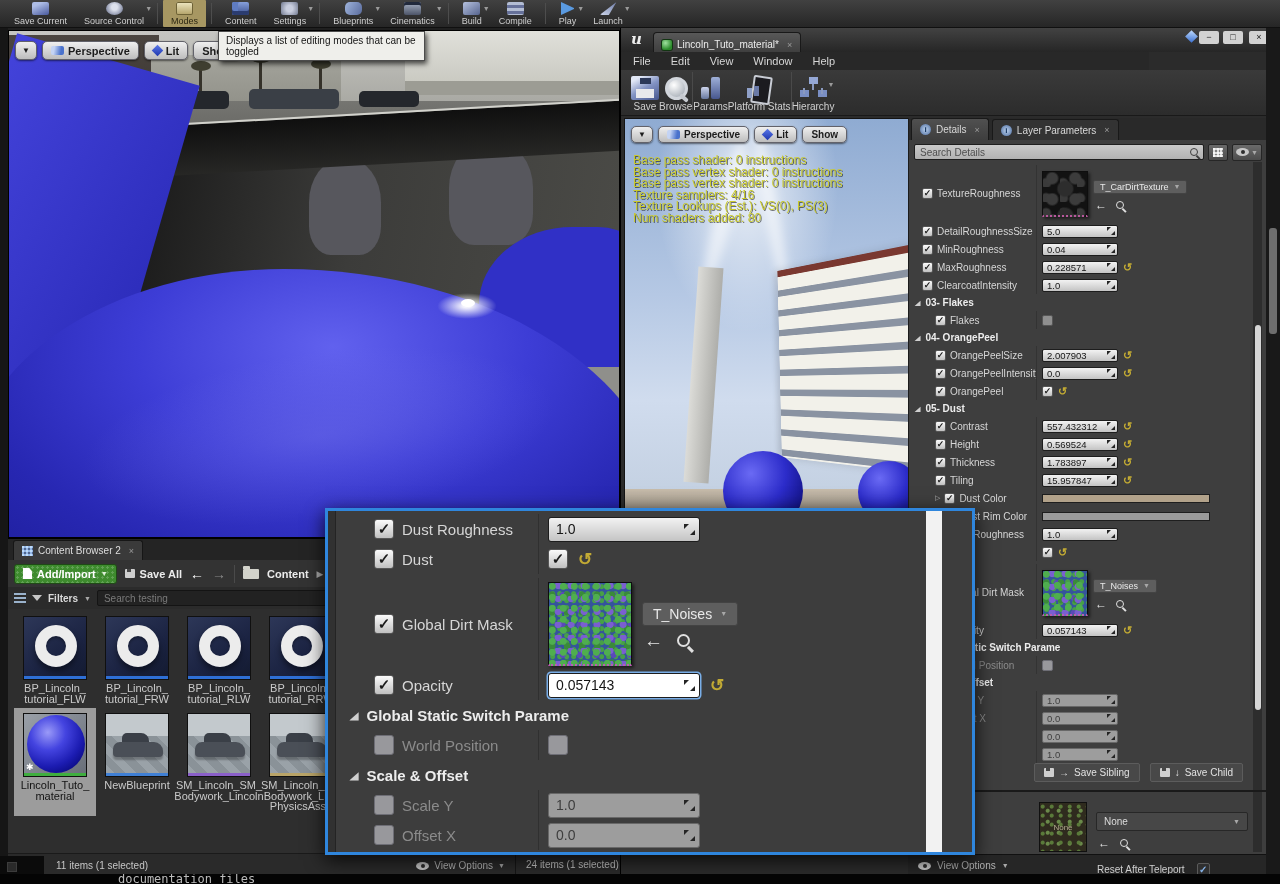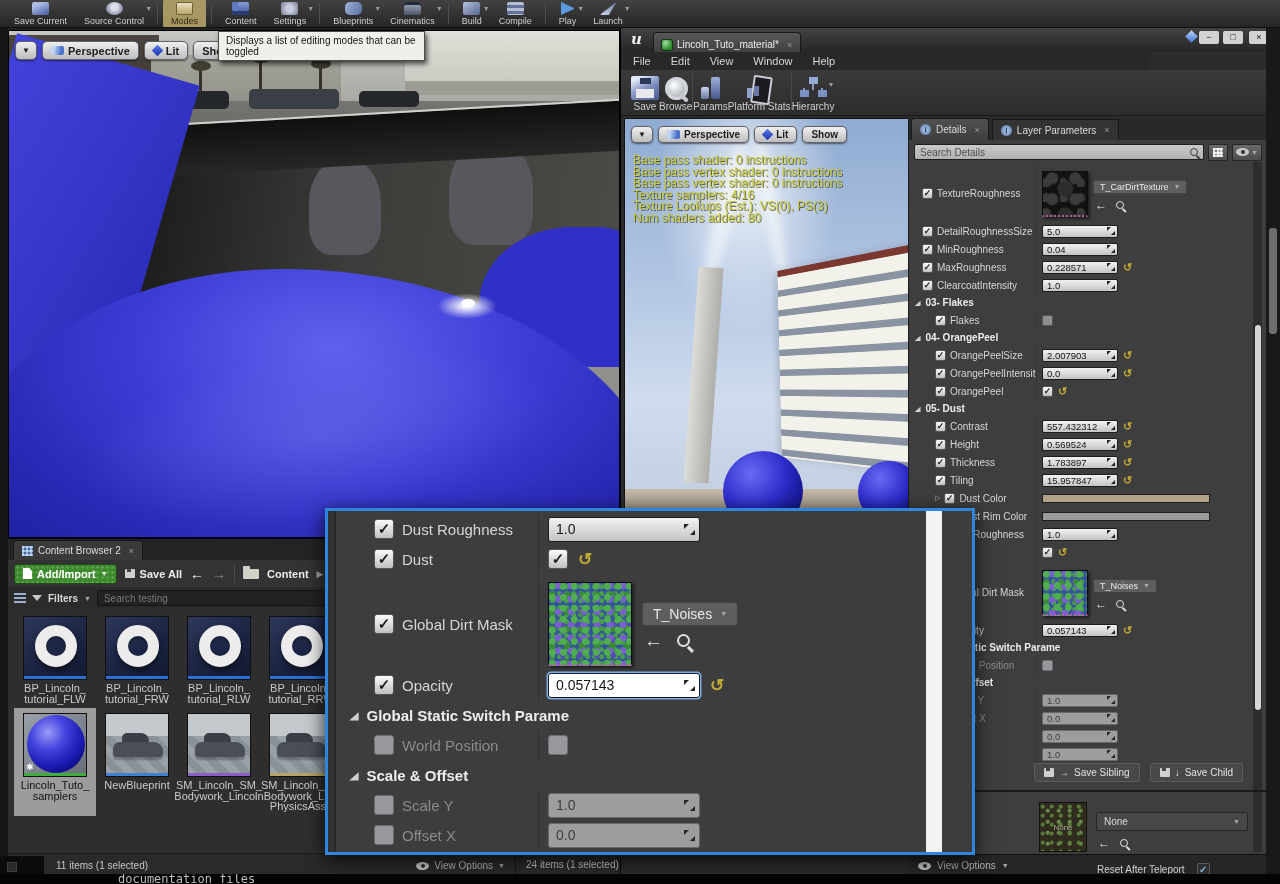--- a/index.html
+++ b/index.html
@@ -929,21 +929,21 @@
           </div>
         </div>
         <div class="tile sel">
           <div class="thumb material">
             <div class="sphere"></div>
             <div class="star">✱</div>
             <div class="bar" style="background: rgb(63, 174, 63);"></div>
           </div>
           <div class="tlabel">
             <div>Lincoln_Tuto_</div>
-            <div>samplers</div>
+            <div>material</div>
           </div>
         </div>
         <div class="tile">
           <div class="thumb mesh">
             <div class="carcab"></div>
             <div class="carbody"></div>
             <div class="bar" style="background: rgb(63, 127, 212);"></div>
           </div>
           <div class="tlabel">
             <div>NewBlueprint</div>

